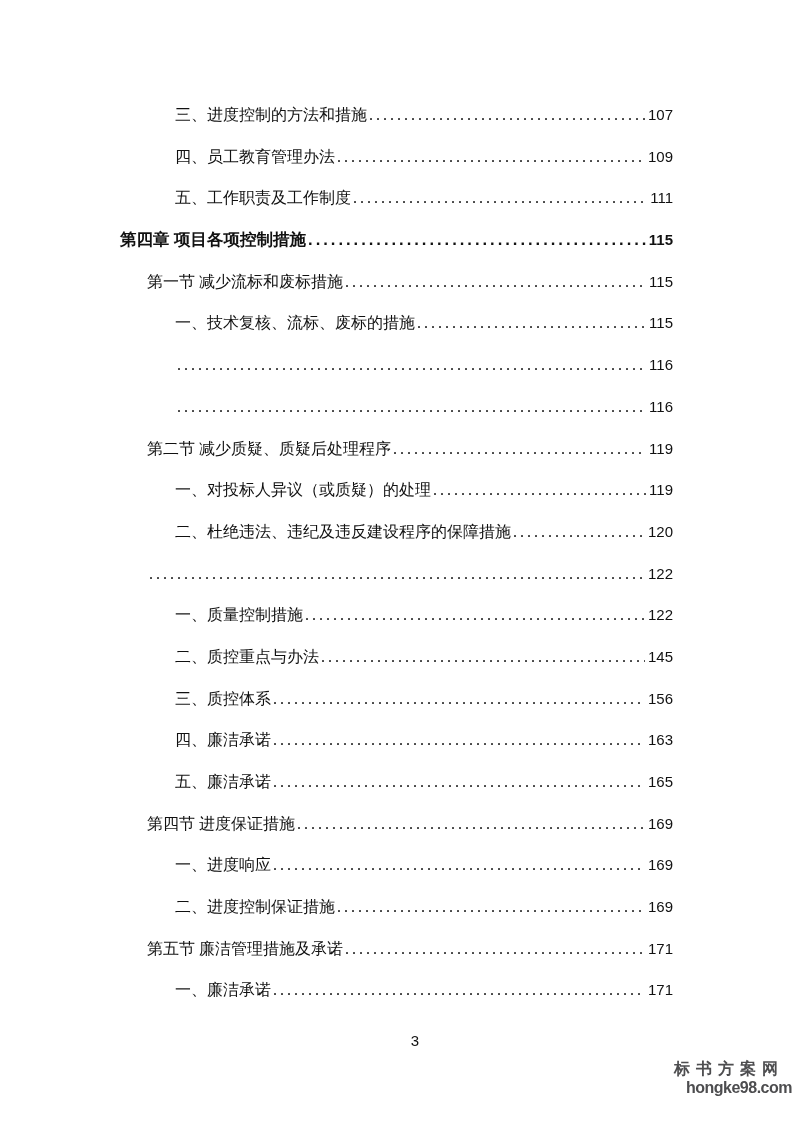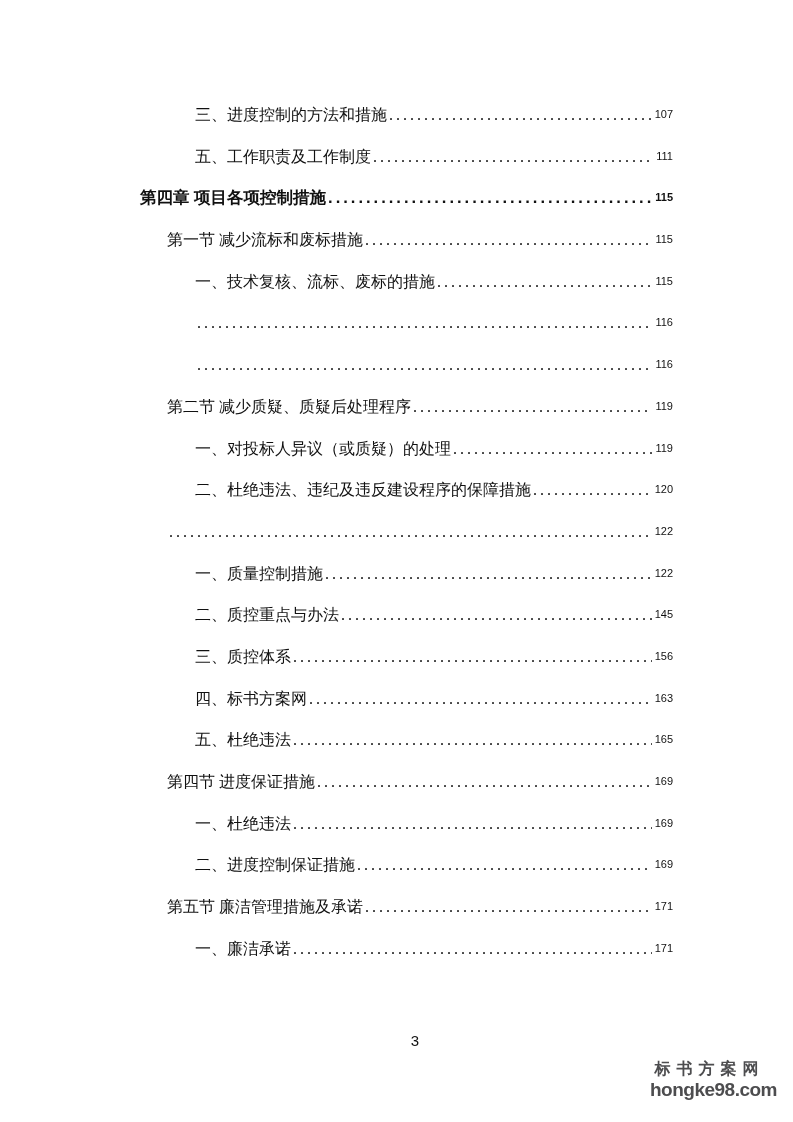--- a/index.html
+++ b/index.html
@@ -18,21 +18,20 @@
     left: 120px; top: 94px;
     width: 553px;
   }
   .toc-row {
     display: flex;
     align-items: flex-start;
     height: 41.7px;
     line-height: 41.7px;
     font-size: 16px;
     white-space: nowrap;
-    margin-left: 20px;
   }
   .toc-row.level-chapter {
     font-family: "Liberation Sans", sans-serif;
     font-weight: bold;
     font-size: 16.5px;
     padding-left: 0;
   }
   .toc-row.level-section { padding-left: 27px; }
   .toc-row.level-item   { padding-left: 55px; }
 
@@ -42,65 +41,70 @@
     overflow: hidden;
     white-space: nowrap;
     margin: 0 3px 0 2px;
     letter-spacing: 3px;
   }
   .toc-dots::after {
     content: "........................................................................................................................................................................";
   }
   .toc-page {
     font-family: "Liberation Sans", sans-serif;
-    font-size: 11px;
+    font-size: 15px;
     white-space: nowrap;
   }
 
   .footer-page-number {
     position: absolute;
     left: 385px; top: 1032px;
     width: 60px;
     text-align: center;
     font-family: "Liberation Sans", sans-serif;
     font-size: 15px;
     color: #111111;
   }
 
   .watermark {
     position: absolute;
-    right: 16px; top: 1061px;
-    text-align: center;
+    right: 1px; top: 1061px;
+    text-align: right;
     font-family: "Liberation Sans", sans-serif;
     font-weight: bold;
     line-height: 1;
   }
   .wm-name {
     font-size: 16px;
     letter-spacing: 6px;
     padding-right: 8px;
     margin-bottom: 3px;
   }
   .wm-url {
-    font-size: 19px;
+    font-size: 16px;
     letter-spacing: -0.5px;
   }
 </style>
 </head>
 <body style="color: rgb(17, 17, 17); background: rgb(255, 255, 255);">
 
 <div class="page">
 
   <nav class="toc" id="toc">
   <div class="toc-row level-item">
     <span class="toc-label">三、进度控制的方法和措施</span>
     <span class="toc-dots"></span>
     <span class="toc-page">107</span>
   </div>
 
+  <div class="toc-row level-item">
+    <span class="toc-label">四、员工教育管理办法</span>
+    <span class="toc-dots"></span>
+    <span class="toc-page">109</span>
+  </div>
 
   <div class="toc-row level-item">
     <span class="toc-label">五、工作职责及工作制度</span>
     <span class="toc-dots"></span>
     <span class="toc-page">111</span>
   </div>
 
   <div class="toc-row level-chapter">
     <span class="toc-label">第四章 项目各项控制措施</span>
     <span class="toc-dots"></span>
@@ -164,39 +168,39 @@
     <span class="toc-page">145</span>
   </div>
 
   <div class="toc-row level-item">
     <span class="toc-label">三、质控体系</span>
     <span class="toc-dots"></span>
     <span class="toc-page">156</span>
   </div>
 
   <div class="toc-row level-item">
-    <span class="toc-label">四、标书方案网</span>
+    <span class="toc-label">四、廉洁承诺</span>
     <span class="toc-dots"></span>
     <span class="toc-page">163</span>
   </div>
 
   <div class="toc-row level-item">
-    <span class="toc-label">五、杜绝违法</span>
+    <span class="toc-label">五、廉洁承诺</span>
     <span class="toc-dots"></span>
     <span class="toc-page">165</span>
   </div>
 
   <div class="toc-row level-section">
     <span class="toc-label">第四节 进度保证措施</span>
     <span class="toc-dots"></span>
     <span class="toc-page">169</span>
   </div>
 
   <div class="toc-row level-item">
-    <span class="toc-label">一、杜绝违法</span>
+    <span class="toc-label">一、进度响应</span>
     <span class="toc-dots"></span>
     <span class="toc-page">169</span>
   </div>
 
   <div class="toc-row level-item">
     <span class="toc-label">二、进度控制保证措施</span>
     <span class="toc-dots"></span>
     <span class="toc-page">169</span>
   </div>
 

